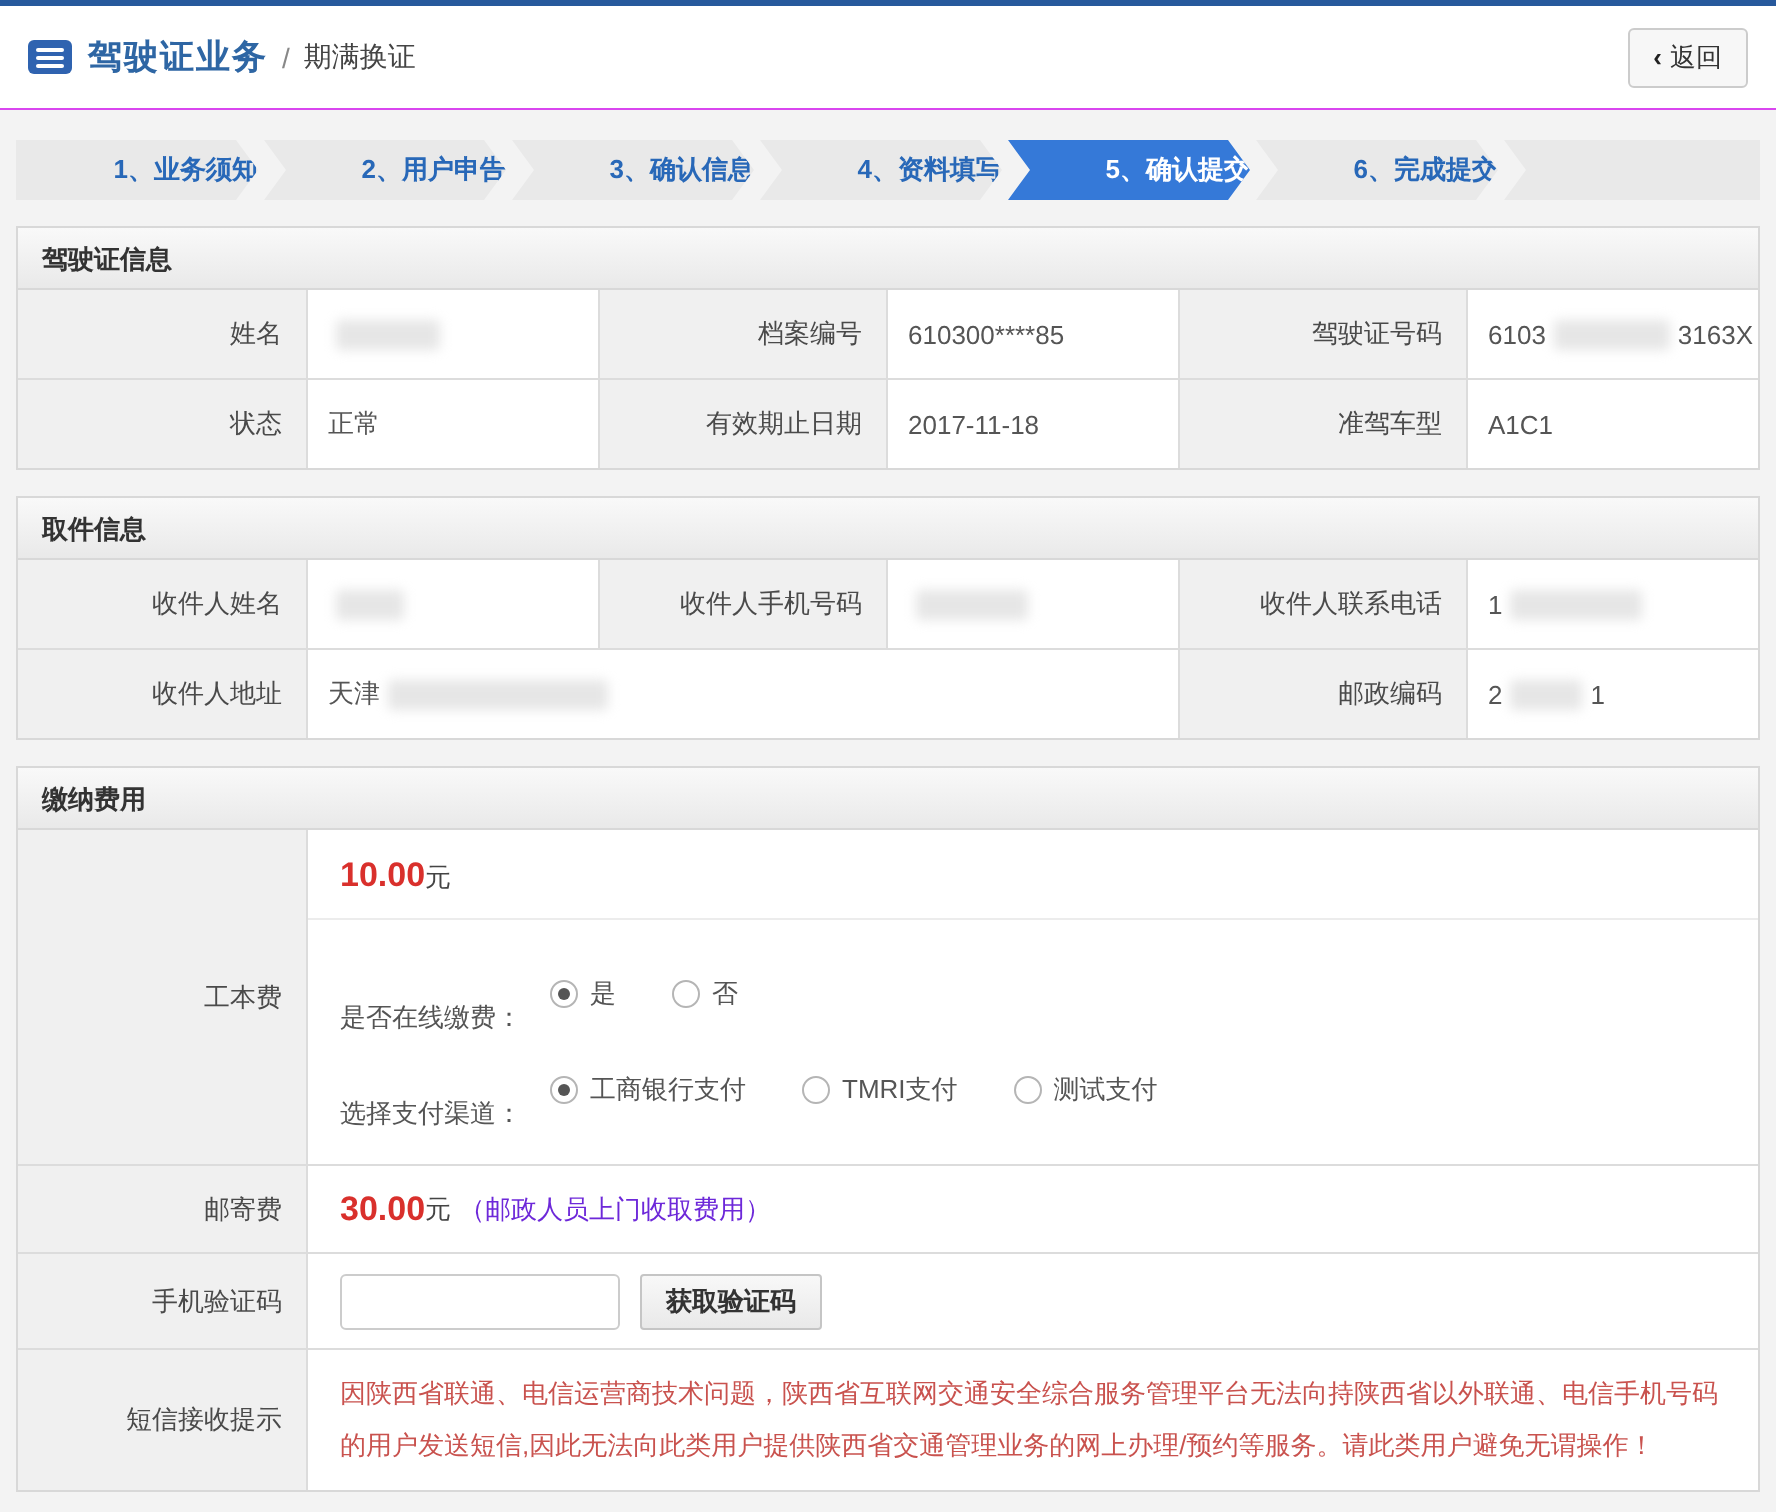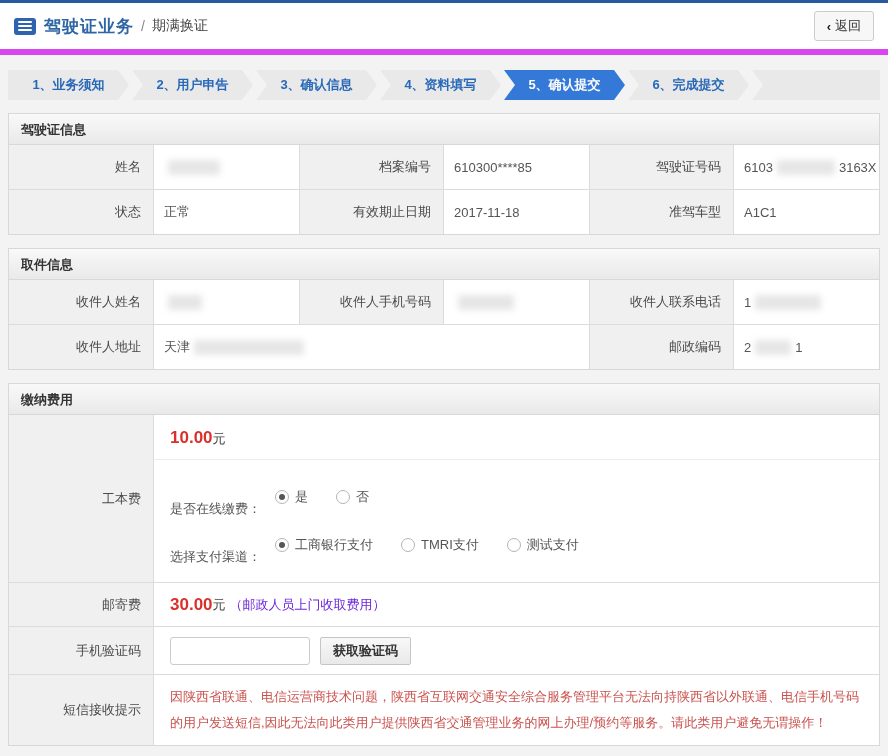--- a/index.html
+++ b/index.html
@@ -6,42 +6,42 @@
   html,body { width:888px; }
   body {
     font-family:"Liberation Sans","DejaVu Sans",sans-serif;
     background:#f3f3f3; color:#444; font-size:13px;
     width:888px; height:756px; overflow:hidden; position:relative;
   }
   .topline { height:3px; background:#27599c; }
   
   .header {
     background:#fff; height:52px; display:flex; align-items:center;
-    padding:0 14px; border-bottom:6px solid #d946ef;
+    padding:0 14px; border-bottom:1px solid #d946ef;
   }
   .hicon {
     width:22px; height:17px; background:#2f63b0; border-radius:3px;
     display:inline-flex; flex-direction:column; justify-content:center; gap:2px;
     padding:0 4px; margin-right:8px;
   }
   .hicon i { display:block; height:2px; background:#fff; border-radius:1px; }
   .htitle { color:#2e66a4; font-size:17px; font-weight:bold; letter-spacing:1px; }
   .hsep { color:#888; font-size:14px; margin:0 7px; }
   .hsub { color:#444; font-size:14px; }
   .spacer { flex:1; }
   .back-btn {
     background:#f7f7f7; border:1px solid #ccc; border-radius:3px;
     height:30px; padding:0 12px; font-size:13px; color:#333;
     display:inline-flex; align-items:center; gap:4px; cursor:pointer;
   }
   .back-chevron { font-weight:bold; color:#222; }
   
   .steps { display:flex; gap:3px; margin:15px 8px 0 8px; height:30px; }
   .step {
-    width:121px; line-height:30px; text-align:center;
+    width:121px; line-height:30px; text-align:right;
     background:#e9e9e9; color:#2868b8; font-weight:bold; font-size:13px;
     clip-path:polygon(0 0, calc(100% - 11px) 0, 100% 50%, calc(100% - 11px) 100%, 0 100%, 11px 50%);
   }
   .step.first { clip-path:polygon(0 0, calc(100% - 11px) 0, 100% 50%, calc(100% - 11px) 100%, 0 100%); }
   .step.active { background:#3579d8; color:#fff; }
   .step-filler {
     flex:1; background:#e9e9e9;
     clip-path:polygon(0 0, 100% 0, 100% 100%, 0 100%, 11px 50%);
   }
   

